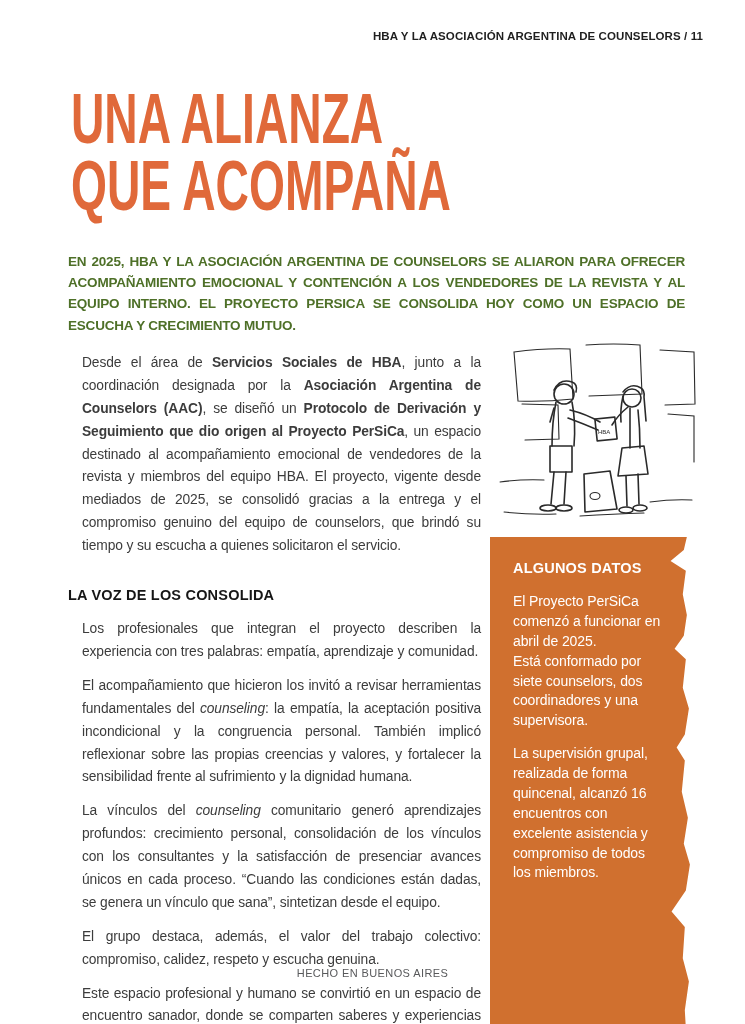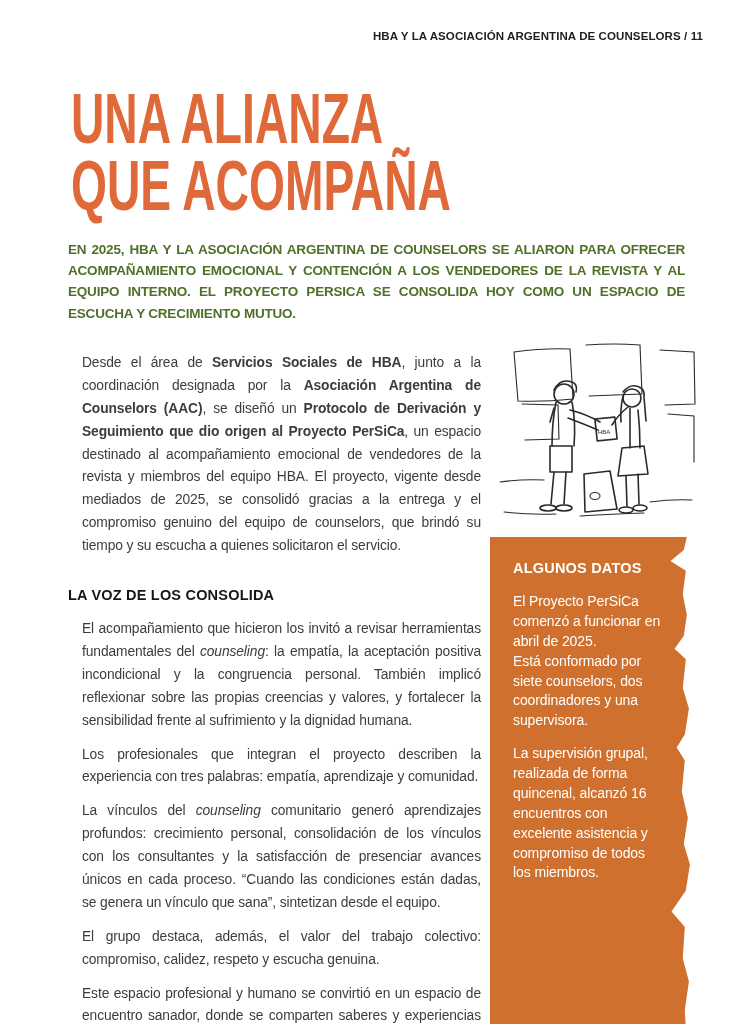--- a/index.html
+++ b/index.html
@@ -23,21 +23,21 @@
     position:absolute;left:71px;top:86px;
     color:#e0693a;
     font-weight:700;
     font-size:70px;line-height:.96;
     transform:scaleX(.66);transform-origin:left top;
     letter-spacing:0;
     white-space:nowrap;
   }
   
   .intro-lede{
-    position:absolute;left:68px;top:239px;width:617px;
+    position:absolute;left:68px;top:251px;width:617px;
     color:#4e7028;
     font-weight:700;
     font-size:13.5px;line-height:1.57;
     letter-spacing:-.2px;
     text-align:justify;
     text-transform:uppercase;
   }
   
   .article-column{
     position:absolute;left:68px;top:352px;width:413px;
@@ -97,22 +97,22 @@
   <div class="page-title">
     <div>UNA ALIANZA</div>
     <div>QUE ACOMPAÑA</div>
   </div>
 
   <div class="intro-lede">EN 2025, HBA Y LA ASOCIACIÓN ARGENTINA DE COUNSELORS SE ALIARON PARA OFRECER ACOMPAÑAMIENTO EMOCIONAL Y CONTENCIÓN A LOS VENDEDORES DE LA REVISTA Y AL EQUIPO INTERNO. EL PROYECTO PERSICA SE CONSOLIDA HOY COMO UN ESPACIO DE ESCUCHA Y CRECIMIENTO MUTUO.</div>
 
   <div class="article-column">
     <p><span>Desde el área de </span><span style="font-weight: 700;">Servicios Sociales de HBA</span><span>, junto a la coordinación designada por la </span><span style="font-weight: 700;">Asociación Argentina de Counselors (AAC)</span><span>, se diseñó un </span><span style="font-weight: 700;">Protocolo de Derivación y Seguimiento que dio origen al Proyecto PerSiCa</span><span>, un espacio destinado al acompañamiento emocional de vendedores de la revista y miembros del equipo HBA. El proyecto, vigente desde mediados de 2025, se consolidó gracias a la entrega y el compromiso genuino del equipo de counselors, que brindó su tiempo y su escucha a quienes solicitaron el servicio.</span></p>
     <h2 class="section-heading">LA VOZ DE LOS CONSOLIDA</h2>
+    <p><span>Los profesionales que integran el proyecto describen la experiencia con tres palabras: empatía, aprendizaje y comunidad.</span></p>
     <p><span>El acompañamiento que hicieron los invitó a revisar herramientas fundamentales del </span><span style="font-style: italic;">counseling</span><span>: la empatía, la aceptación positiva incondicional y la congruencia personal. También implicó reflexionar sobre las propias creencias y valores, y fortalecer la sensibilidad frente al sufrimiento y la dignidad humana.</span></p>
-    <p><span>Los profesionales que integran el proyecto describen la experiencia con tres palabras: empatía, aprendizaje y comunidad.</span></p>
     <p><span>La vínculos del </span><span style="font-style: italic;">counseling</span><span> comunitario generó aprendizajes profundos: crecimiento personal, consolidación de los vínculos con los consultantes y la satisfacción de presenciar avances únicos en cada proceso. “Cuando las condiciones están dadas, se genera un vínculo que sana”, sintetizan desde el equipo.</span></p>
     <p><span>El grupo destaca, además, el valor del trabajo colectivo: compromiso, calidez, respeto y escucha genuina.</span></p>
     <p><span>Este espacio profesional y humano se convirtió en un espacio de encuentro sanador, donde se comparten saberes y experiencias que nutren tanto a quienes acompañan como a quienes son acompañados.</span></p>
   </div>
 
   <div class="illustration">
     <svg viewBox="0 0 206 178" xmlns="http://www.w3.org/2000/svg">
 
       <path class="sketch-thin" d="M22,10 q30,-4 56,-3 l3,50 q-28,3 -55,2 z"></path>
       <path class="sketch-thin" d="M94,3 q28,-2 54,0 l2,49 -53,2"></path>
@@ -158,14 +158,15 @@
     </svg>
   </div>
 
   <div class="databox">
     <div class="databox-title">ALGUNOS DATOS</div>
     <p>El Proyecto PerSiCa comenzó a funcionar en abril de 2025.
 Está conformado por siete counselors, dos coordinadores y una supervisora.</p>
     <p>La supervisión grupal, realizada de forma quincenal, alcanzó 16 encuentros con excelente asistencia y compromiso de todos los miembros.</p>
   </div>
 
+  <div class="page-footer">HECHO EN BUENOS AIRES</div>
 
 </div>
 
 </body></html>

